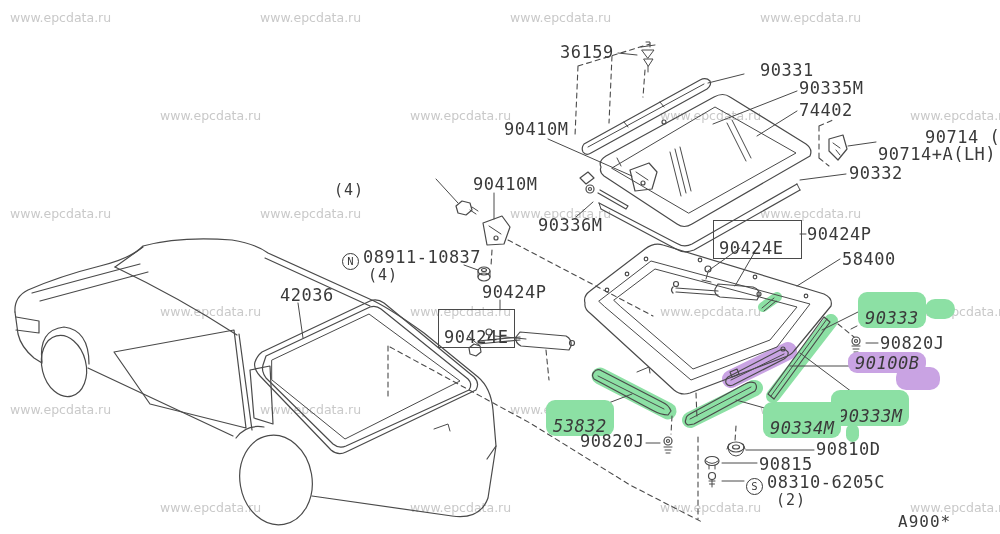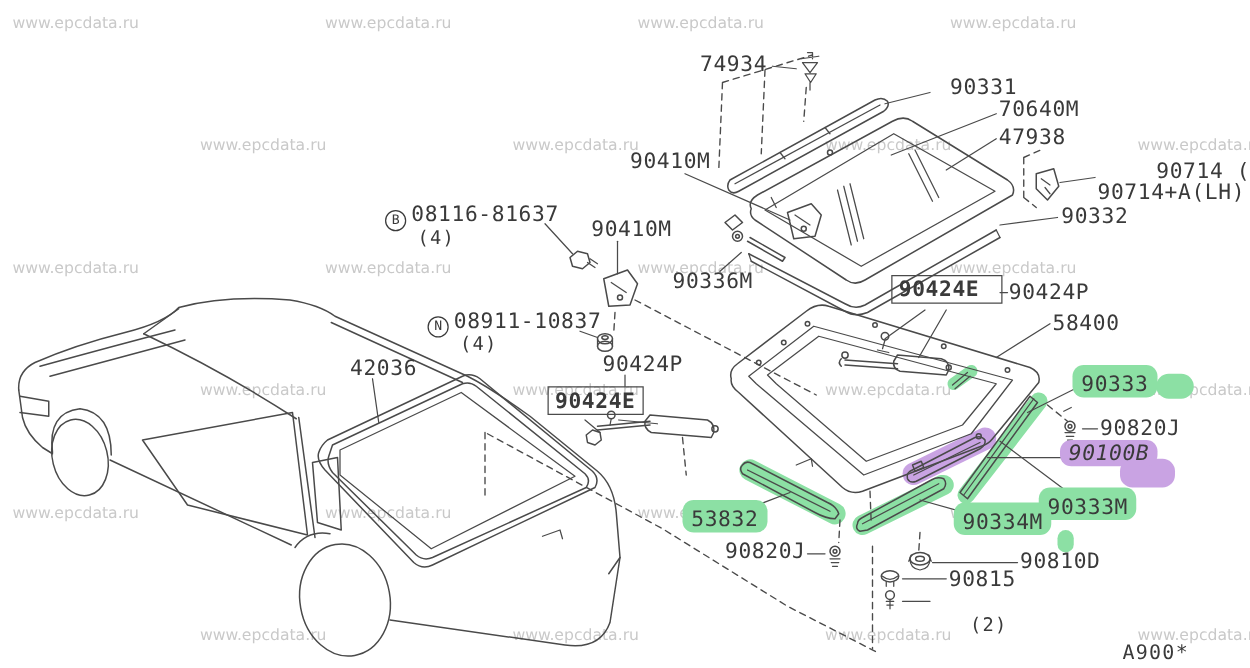--- a/index.html
+++ b/index.html
@@ -7,23 +7,23 @@
     font-family:"DejaVu Sans Mono","Liberation Mono",monospace;overflow:hidden;}
   .wm{position:absolute;font-family:"DejaVu Sans","Liberation Sans",sans-serif;
     font-size:12.5px;color:var(--watermark,#c9c9c9);white-space:nowrap;}
   .label{position:absolute;font-size:17px;line-height:16px;letter-spacing:.5px;
     color:var(--label,#333);white-space:nowrap;}
   .qty{font-size:15px;letter-spacing:1px;}
   .code{position:absolute;font-size:16px;letter-spacing:1px;color:var(--label,#333);}
   .circ{display:inline-block;width:15px;height:15px;border:1.4px solid var(--label,#333);
     border-radius:50%;font-size:10.5px;line-height:15px;text-align:center;letter-spacing:0;
     margin-right:4px;vertical-align:-2px;}
-  .boxed{border:1.4px solid var(--line,#4a4a4a);padding:3px 6px 2px 5px;font-weight:bold;}
+  .boxed{border:1.4px solid var(--line,#4a4a4a);padding:19px 6px 2px 5px;}
   .boxed.wide{padding-right:18px;}
-  .hl-g{background:var(--highlight-green,#8ce0a4);border-radius:9px;padding:8px 7px 2px;}
+  .hl-g{background:var(--highlight-green,#8ce0a4);border-radius:9px;padding:18px 7px 2px;font-style:italic;}
   .hl-p{background:var(--highlight-purple,#c9a3e3);border-radius:9px;padding:3px 7px 2px;font-style:italic;}
   .blob{position:absolute;border-radius:10px;}
   .blob.g{background:var(--highlight-green,#8ce0a4);}
   .blob.p{background:var(--highlight-purple,#c9a3e3);}
   svg.art{position:absolute;left:0;top:0;}
   svg .ln{fill:none;stroke:var(--line,#4a4a4a);stroke-width:1.2;stroke-linecap:round;stroke-linejoin:round;}
   svg .thin{stroke-width:1;}
   svg .dsh{stroke-dasharray:5 4;stroke-width:1.1;}
   svg .hlg{fill:none;stroke:var(--highlight-green,#8ce0a4);stroke-width:16;stroke-linecap:round;}
   svg .hlp{fill:none;stroke:var(--highlight-purple,#c9a3e3);stroke-width:18;stroke-linecap:round;}
@@ -247,31 +247,28 @@
       <path d="M786,414 L736,400"></path>
       <path d="M598,407 L632,394"></path>
       <path d="M646,443 L660,443"></path>
       <path d="M746,450 L814,450"></path>
       <path d="M722,463 L757,463"></path>
       <path d="M722,481 L744,481"></path>
       <path d="M851,329 L857,326"></path>
     </g>
   </svg>
 
-  <div class="label" style="left:560px;top:44px">74934</div>
+  <div class="label" style="left:560px;top:44px">36159</div>
   <div class="label" style="left:760px;top:62px">90331</div>
-  <div class="label" style="left:799px;top:80px">70640M</div>
-  <div class="label" style="left:799px;top:102px">47938</div>
+  <div class="label" style="left:799px;top:80px">90335M</div>
+  <div class="label" style="left:799px;top:102px">74402</div>
   <div class="label" style="left:925px;top:129px">90714 (RH)</div>
   <div class="label" style="left:878px;top:146px">90714+A(LH)</div>
   <div class="label" style="left:849px;top:165px">90332</div>
 
-  <div class="label" style="left:308px;top:164px">
-    <span class="circ">B</span><span>08116-81637</span>
-  </div>
   <div class="label qty" style="left:334px;top:182px">(4)</div>
 
   <div class="label" style="left:504px;top:121px">90410M</div>
   <div class="label" style="left:473px;top:176px">90410M</div>
   <div class="label" style="left:538px;top:217px">90336M</div>
 
   <div class="label" style="left:342px;top:249px">
     <span class="circ">N</span><span>08911-10837</span>
   </div>
   <div class="label qty" style="left:368px;top:267px">(4)</div>
@@ -286,16 +283,19 @@
   <div class="label hl-g" style="left:858px;top:292px">90333</div>
   <div class="label" style="left:880px;top:335px">90820J</div>
   <div class="label hl-p" style="left:848px;top:352px">90100B</div>
   <div class="label hl-g" style="left:831px;top:390px">90333M</div>
   <div class="label hl-g" style="left:763px;top:402px">90334M</div>
   <div class="label hl-g" style="left:546px;top:400px">53832</div>
   <div class="label" style="left:580px;top:433px">90820J</div>
   <div class="label" style="left:816px;top:441px">90810D</div>
   <div class="label" style="left:759px;top:456px">90815</div>
 
+  <div class="label" style="left:746px;top:474px">
+    <span class="circ">S</span><span>08310-6205C</span>
+  </div>
   <div class="label qty" style="left:776px;top:492px">(2)</div>
 
   <div class="code" style="left:898px;top:512px">A900* 0051</div>
 </div>
 
 </body></html>

